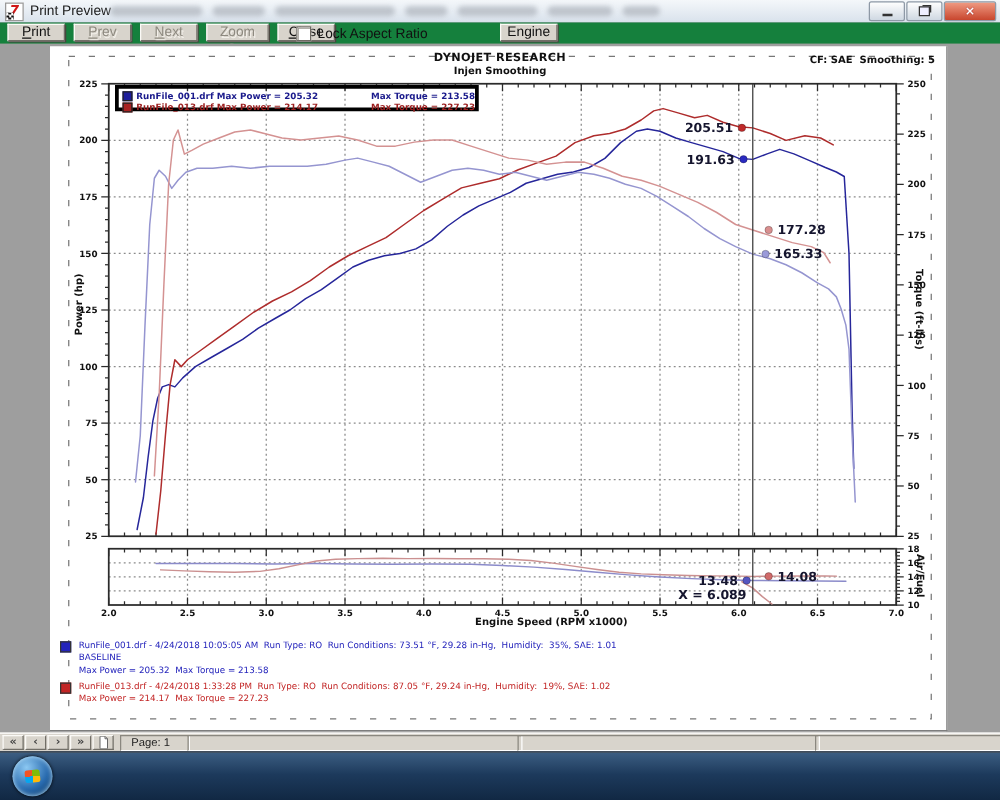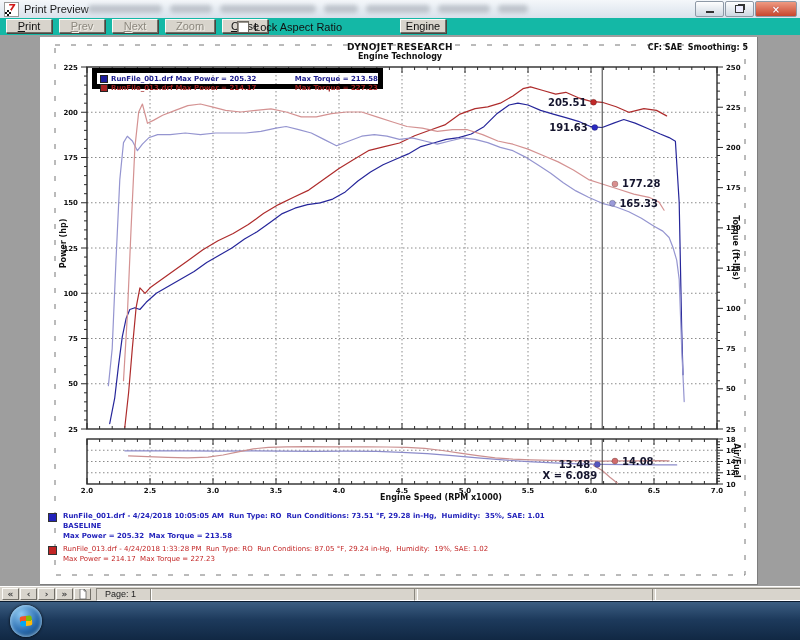--- a/index.html
+++ b/index.html
@@ -16,40 +16,40 @@
   .title-text{position:absolute;left:24px;top:3px;font-size:11px;color:#1a1a1a;}
   .redact{position:absolute;top:5px;height:8px;border-radius:4px;background:#b7bdc5;filter:blur(2px);opacity:.85;}
   .win-btns{position:absolute;right:3px;top:1px;display:flex;gap:1px;}
   .wbtn{width:27px;height:14px;border:1px solid #8e99a6;border-radius:2px;
         background:linear-gradient(#fefefe,#cfd8e2);display:flex;align-items:center;justify-content:center;}
   .wbtn.close{width:40px;background:linear-gradient(#ef9a82,#c8462e);}
   .glyph-min{width:8px;height:2px;background:#333;margin-top:6px;}
   .glyph-restore{width:7px;height:6px;border:1px solid #333;background:#eef;box-shadow:2px -2px 0 -1px #333;}
   .glyph-close{color:#fff;font:bold 10px "DejaVu Sans",sans-serif;text-shadow:0 0 1px #801;}
   
-  .toolbar{position:absolute;left:0;top:18px;width:800px;height:17px;background:#14b8a6;
+  .toolbar{position:absolute;left:0;top:18px;width:800px;height:17px;background:#15803d;
            border-bottom:1px solid #9c9890;}
   .tbtn{position:absolute;top:1px;height:14px;background:#d8d4cc;color:#111;
         border:1px solid;border-color:#fbfaf7 #716e67 #716e67 #fbfaf7;box-shadow:1px 1px 0 #494640;
         font-size:11px;text-align:center;line-height:13px;padding:0 4px;box-sizing:border-box;}
   .tbtn.disabled{color:#8d897f;text-shadow:1px 1px 0 #f2efe9;}
   .tbtn .u{text-decoration:underline;}
   .chkwrap{position:absolute;left:237px;top:3px;display:flex;align-items:center;gap:5px;font-size:11px;color:#111;}
   .chkbox{width:10px;height:10px;background:#fff;border:1px solid #6e6a63;
           box-shadow:inset 1px 1px 0 #9b978f;}
   
   .preview{position:absolute;left:0;top:35px;width:800px;height:551px;background:#9e9e9e;overflow:hidden;}
   .page{position:absolute;left:40px;top:2px;width:717px;height:547px;background:#ffffff;
         border-right:1px solid #7d7d7d;border-bottom:1px solid #7d7d7d;}
   #chart-svg{position:absolute;left:0;top:0;width:800px;height:551px;}
   .ov{position:absolute;color:#111;}
   .hdr1{left:300px;top:7px;width:200px;text-align:center;font:bold 9px "DejaVu Sans",sans-serif;letter-spacing:.3px;}
   .hdr2{left:300px;top:17px;width:200px;text-align:center;font:bold 8px "DejaVu Sans",sans-serif;}
   .smoothing{right:52px;top:8px;font:bold 8px "DejaVu Sans",sans-serif;white-space:pre;}
-  .legendbox{left:92px;top:33px;width:291px;height:21px;border:5px solid #000000;background:transparent;
+  .legendbox{left:92px;top:33px;width:291px;height:21px;border:3px solid #000000;background:transparent;
              font:bold 7px "DejaVu Sans",sans-serif;padding:1px 0 0 3px;box-sizing:border-box;}
   .lg-row{display:flex;align-items:center;height:9px;}
   .lg-ic{width:6px;height:6px;border:1px solid #222;margin-right:3px;flex:none;}
   .lg-main{width:196px;white-space:nowrap;overflow:hidden;}
   .lg-tq{white-space:nowrap;}
   .vlabel{font:bold 8px "DejaVu Sans",sans-serif;text-align:center;}
   .axis-power{left:-12px;top:204px;width:150px;transform:rotate(-90deg);}
   .axis-torque{left:660px;top:208px;width:150px;transform:rotate(90deg);}
   .axis-af{left:706px;top:421px;width:60px;transform:rotate(90deg);}
   .axis-x{left:302px;top:458px;width:200px;text-align:right;font:bold 8px "DejaVu Sans",sans-serif;}
@@ -510,42 +510,42 @@
         <text x="339" y="493" text-anchor="middle" font-size="7" fill="#111" font-family="DejaVu Sans, sans-serif" font-weight="bold">4.0</text>
         <text x="402" y="493" text-anchor="middle" font-size="7" fill="#111" font-family="DejaVu Sans, sans-serif" font-weight="bold">4.5</text>
         <text x="465" y="493" text-anchor="middle" font-size="7" fill="#111" font-family="DejaVu Sans, sans-serif" font-weight="bold">5.0</text>
         <text x="528" y="493" text-anchor="middle" font-size="7" fill="#111" font-family="DejaVu Sans, sans-serif" font-weight="bold">5.5</text>
         <text x="591" y="493" text-anchor="middle" font-size="7" fill="#111" font-family="DejaVu Sans, sans-serif" font-weight="bold">6.0</text>
         <text x="654" y="493" text-anchor="middle" font-size="7" fill="#111" font-family="DejaVu Sans, sans-serif" font-weight="bold">6.5</text>
         <text x="717" y="493" text-anchor="middle" font-size="7" fill="#111" font-family="DejaVu Sans, sans-serif" font-weight="bold">7.0</text>
       </svg>
 
     <div class="ov hdr1">DYNOJET RESEARCH</div>
-    <div class="ov hdr2">Engine Technology</div>
+    <div class="ov hdr2">Injen Smoothing</div>
     <div class="ov smoothing">CF: SAE  Smoothing: 5</div>
 
     <div class="ov legendbox">
       <div class="lg-row" style="color:#1a1a8c;">
         <span class="lg-ic" style="background: rgb(29, 29, 156);"></span>
         <span class="lg-main"><span>RunFile_001.drf</span>&nbsp;<span>Max Power = 205.32</span></span>
         <span class="lg-tq">Max Torque = 213.58</span>
       </div>
       <div class="lg-row" style="color:#9c1f1f;">
         <span class="lg-ic" style="background: rgb(168, 34, 34);"></span>
         <span class="lg-main"><span>RunFile_013.drf</span>&nbsp;<span>Max Power = 214.17</span></span>
         <span class="lg-tq">Max Torque = 227.23</span>
       </div>
     </div>
 
     <div class="ov vlabel axis-power">Power (hp)</div>
     <div class="ov vlabel axis-torque">Torque (ft-lbs)</div>
     <div class="ov vlabel axis-af">Air/Fuel</div>
     <div class="ov axis-x">Engine Speed (RPM x1000)</div>
 
-    <div class="note" style="top:476px;color:#2323bb;font-weight:bold;">
+    <div class="note" style="top:476px;color:#2323bb;">
       <span class="nt-ic" style="background: rgb(35, 35, 187);"></span>
       <span class="nt-lines">
         <div>RunFile_001.drf - 4/24/2018 10:05:05 AM  Run Type: RO  Run Conditions: 73.51 °F, 29.28 in-Hg,  Humidity:  35%, SAE: 1.01</div>
         <div>BASELINE</div>
         <div>Max Power = 205.32  Max Torque = 213.58</div>
       </span>
     </div>
     <div class="note" style="top:509px;color:#c22525;justify-content:space-between;">
       <span class="nt-ic" style="background: rgb(194, 37, 37);"></span>
       <span class="nt-lines">

